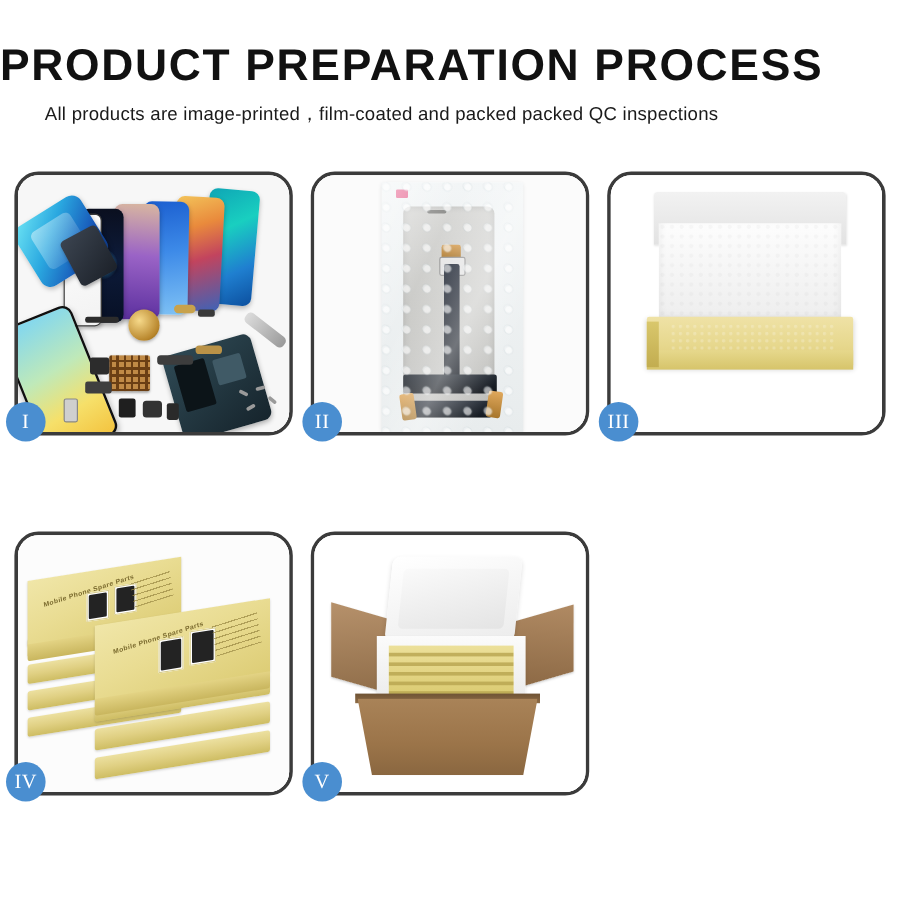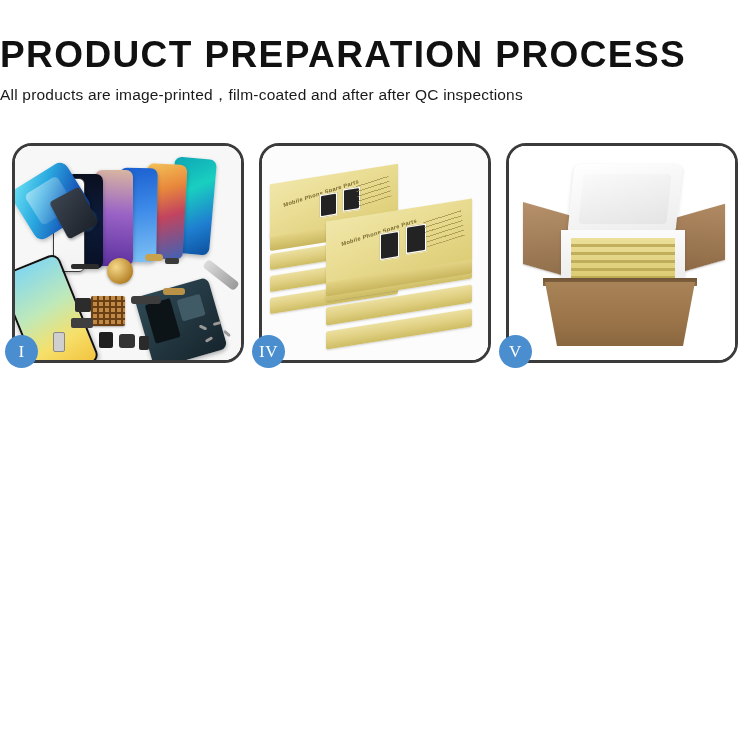--- a/index.html
+++ b/index.html
@@ -4,21 +4,21 @@
 <style>
   html,body{margin:0;padding:0;}
   body{
     width:750px;height:750px;background:#ffffff;
     font-family:"Liberation Sans","DejaVu Sans",sans-serif;
     overflow:hidden;position:relative;
   }
   .page{position:relative;width:750px;height:750px;}
 
   
-  .header{position:absolute;left:0;top:0;width:636px;text-align:left;}
+  .header{position:absolute;left:0;top:0;width:636px;text-align:center;}
   .title{
     font-size:37px;font-weight:700;color:#111111;letter-spacing:1.4px;
     margin-top:36px;line-height:1.05;white-space:nowrap;
   }
   .subtitle{
     font-size:15.5px;font-weight:400;color:#1a1a1a;margin-top:10px;
     letter-spacing:.2px;white-space:nowrap;
   }
 
   
@@ -247,21 +247,21 @@
   .c-shadow{position:absolute;left:30px;top:170px;width:168px;height:16px;
       background:radial-gradient(ellipse at center,rgba(0,0,0,.15),rgba(0,0,0,0) 70%);}
 </style>
 </head>
 <body>
 
 <div class="page">
 
   <div class="header">
     <div class="title">PRODUCT PREPARATION PROCESS</div>
-    <div class="subtitle">All products are image-printed，film-coated and after after QC inspections</div>
+    <div class="subtitle">All products are image-printed，film-coated and packed packed QC inspections</div>
   </div>
 
   <div class="grid">
 
     <div class="panel">
       <div class="panel-inner">
         <div class="p1-bg"></div>
 
         <div class="phone-fan">
           <div class="fphone fp5"></div>
@@ -296,21 +296,55 @@
         <div class="sp s6"></div>
         <div class="sp s7"></div>
         <div class="sp s8"></div>
         <div class="sp s9"></div>
         <div class="sp s10"></div>
         <div class="sp s11"></div>
       </div>
       <div class="badge">I</div>
     </div>
 
-
+    <div class="panel">
+      <div class="panel-inner">
+        <div class="p2-bg"></div>
+        <div class="bubblepack">
+          <div class="bw-lcd"></div>
+          <div class="pinktab"></div>
+          <div class="flex-gold"></div>
+          <div class="flex-conn"></div>
+          <div class="flex-cable"></div>
+          <div class="bot-bar"></div>
+          <div class="bot-bar2"></div>
+          <div class="gold-l"></div>
+          <div class="gold-r"></div>
+          <div class="bubbles"></div>
+          <div class="bubgloss"></div>
+        </div>
+      </div>
+      <div class="badge">II</div>
+    </div>
+
+    <div class="panel">
+      <div class="panel-inner">
+        <div class="p3-bg"></div>
+        <div class="lid-back"></div>
+        <div class="foam-back">
+          <div class="foam-tex"></div>
+        </div>
+        <div class="tray">
+          <div class="tray-inner"></div>
+        </div>
+        <div class="tray-front"></div>
+        <div class="tray-lcorner"></div>
+      </div>
+      <div class="badge">III</div>
+    </div>
 
     <div class="panel">
       <div class="panel-inner">
         <div class="p4-bg"></div>
         <div class="stack">
           <div class="plain pl1"></div>
           <div class="plain pl2"></div>
           <div class="plain pl3"></div>
           <div class="plain pl4"></div>
 

